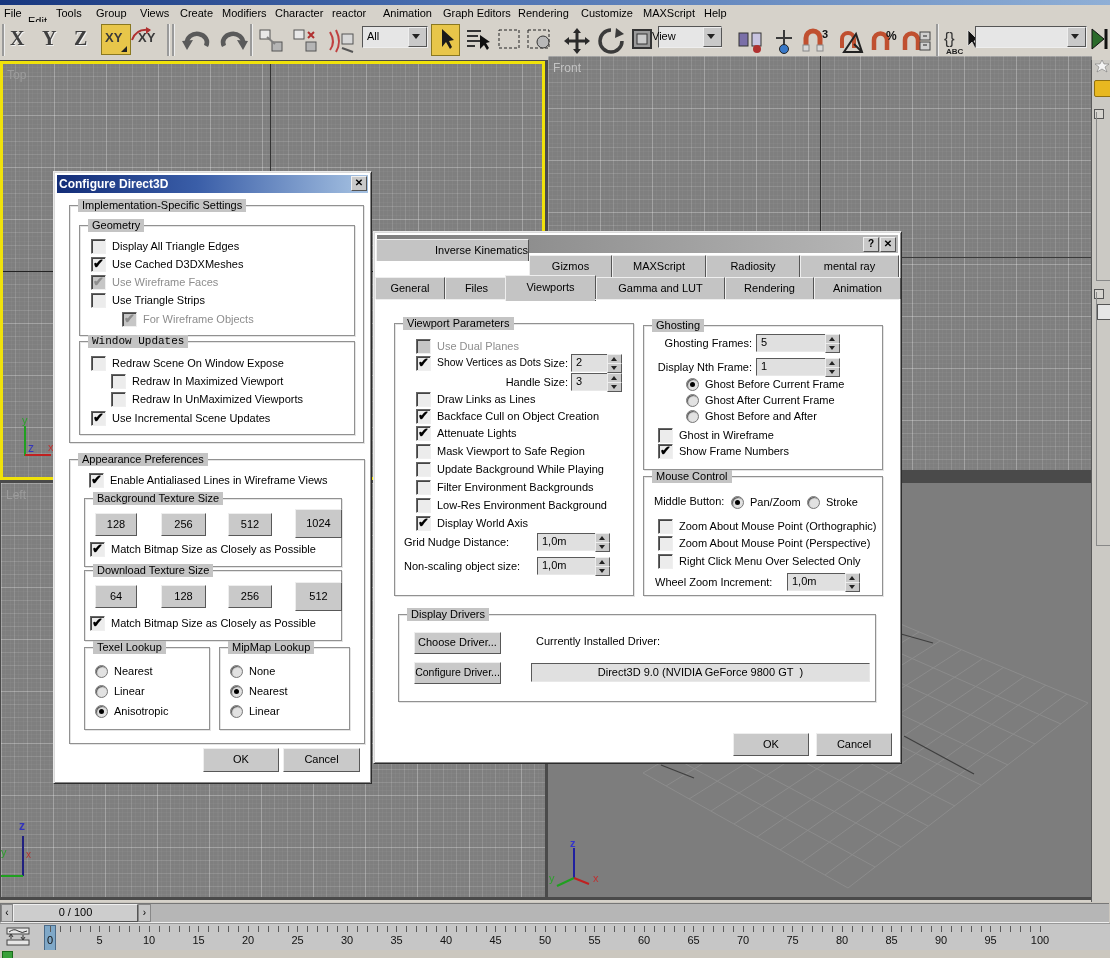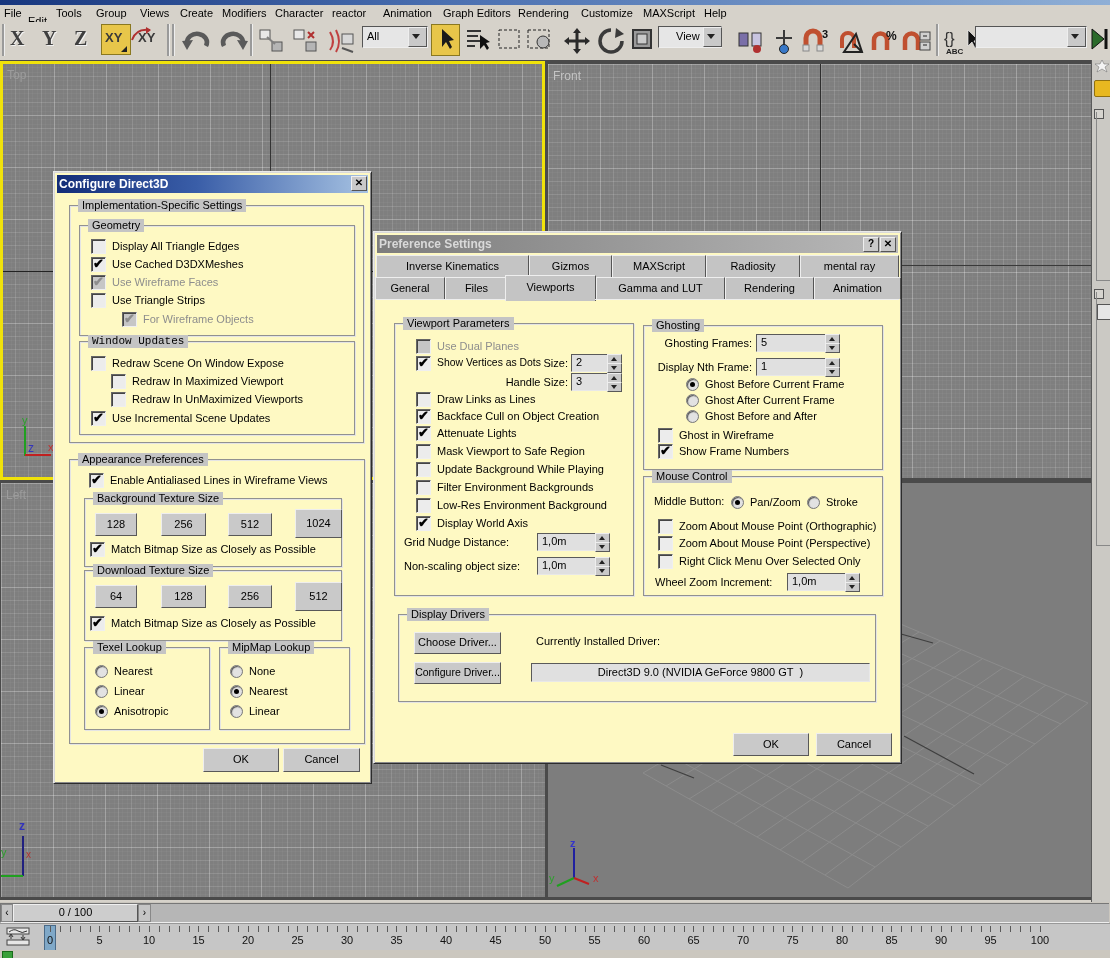--- a/index.html
+++ b/index.html
@@ -8,21 +8,21 @@
 .vp{position:absolute;background-color:#7f7f7f;
  background-image:
   repeating-linear-gradient(to right, rgba(255,255,255,0.17) 0 1px, transparent 1px 52px),
   repeating-linear-gradient(to bottom, rgba(255,255,255,0.17) 0 1px, transparent 1px 52px),
   repeating-linear-gradient(to right, rgba(255,255,255,0.10) 0 1px, transparent 1px 13px),
   repeating-linear-gradient(to bottom, rgba(255,255,255,0.10) 0 1px, transparent 1px 13px),
   repeating-linear-gradient(to right, rgba(255,255,255,0.03) 0 1px, transparent 1px 4.33px),
   repeating-linear-gradient(to bottom, rgba(255,255,255,0.03) 0 1px, transparent 1px 4.33px);}
 .vplabel{position:absolute;left:5px;top:5px;color:#a8a8a8;font-size:12px;}
 
-.dlg{position:absolute;background:#fef9c3;border-top:1px solid #e9e9e9;border-left:1px solid #e9e9e9;border-right:1px solid #2c2c2c;border-bottom:1px solid #2c2c2c;box-shadow:inset 1px 1px 0 #d9d9d9, inset -1px -1px 0 #8a8a8a;}
+.dlg{position:absolute;background:#ffffff;border-top:1px solid #e9e9e9;border-left:1px solid #e9e9e9;border-right:1px solid #2c2c2c;border-bottom:1px solid #2c2c2c;box-shadow:inset 1px 1px 0 #d9d9d9, inset -1px -1px 0 #8a8a8a;}
 .tbar{position:absolute;left:3px;right:3px;top:3px;height:18px;color:#fff;font-weight:bold;font-size:12px;line-height:18px;padding-left:2px;}
 .tbtn{position:absolute;width:14px;height:13px;background:#c9c9c9;border-top:1px solid #efefef;border-left:1px solid #efefef;border-right:1px solid #555;border-bottom:1px solid #555;text-align:center;line-height:12px;font-size:10px;font-weight:bold;color:#000;}
 .grp{position:absolute;border:1px solid #919191;box-shadow:1px 1px 0 #e4e4e4, inset 1px 1px 0 #e4e4e4;}
 .grp>.glabel{position:absolute;top:-7px;left:8px;background:#c4c4c4;padding:0 4px;line-height:13px;}
 .cb{position:absolute;}
 .cb .box{position:absolute;left:0;top:0;width:13px;height:13px;background:#ececec;border-top:1px solid #666;border-left:1px solid #666;border-right:1px solid #efefef;border-bottom:1px solid #efefef;box-shadow:inset 1px 1px 0 #444;}
 .cb .tick{position:absolute;left:2px;top:-1px;font-size:13px;font-weight:bold;color:#000;}
 .cb .lbl{position:absolute;left:21px;top:0px;line-height:14px;white-space:nowrap;}
 .cb.dis .lbl{color:#8d8d8d;}
 .cb.dis .box{background:#c6c6c6;}
@@ -126,21 +126,21 @@
     </svg>
 <svg class="abs" style="left:596px;top:4px;" width="30" height="30">
       <path d="M15 4 A 11 11 0 1 0 26 15" stroke="#3a3a3a" stroke-width="3.5" fill="none"></path>
       <path d="M20 2 L28 8 L19 12 Z" fill="#3a3a3a"></path>
     </svg>
 <svg class="abs" style="left:630px;top:5px;" width="26" height="26">
       <rect x="3" y="3" width="18" height="18" fill="#9a9a9a" stroke="#333" stroke-width="2"></rect>
       <rect x="7" y="7" width="10" height="10" fill="#c9c9c9" stroke="#333"></rect>
     </svg>
 <div class="abs" style="left:658px;top:4px;width:62px;height:20px;background:#e6e6e6;border-top:1px solid #555;border-left:1px solid #555;border-right:1px solid #eee;border-bottom:1px solid #eee;"></div>
-<span class="abs" style="left:676px;top:8px;">View</span>
+<span class="abs" style="left:652px;top:8px;">View</span>
 <div class="abs" style="left:703px;top:5px;width:17px;height:18px;background:#c9c9c9;border-top:1px solid #eee;border-left:1px solid #eee;border-right:1px solid #555;border-bottom:1px solid #555;"></div>
 <div class="abs" style="left:707px;top:12px;width:0;height:0;border-left:4px solid transparent;border-right:4px solid transparent;border-top:5px solid #222;"></div>
 <svg class="abs" style="left:736px;top:5px;" width="30" height="28">
       <rect x="3" y="6" width="9" height="13" fill="#7a6fa8" stroke="#333"></rect>
       <rect x="16" y="6" width="9" height="13" fill="#c8c4e0" stroke="#333"></rect>
       <circle cx="21" cy="22" r="4" fill="#b03030"></circle>
     </svg>
 <svg class="abs" style="left:770px;top:5px;" width="28" height="28">
       <path d="M14 3 v16 M6 11 h16" stroke="#3a3a3a" stroke-width="2"></path>
       <circle cx="14" cy="22" r="4.5" fill="#3878c8" stroke="#222"></circle>
@@ -187,21 +187,21 @@
   <div class="abs" style="left:268px;top:0;width:1px;height:415px;background:#333333;"></div>
   <div class="abs" style="left:0;top:208px;width:541px;height:1px;background:#222222;"></div>
   <svg class="abs" style="left:10px;top:352px;" width="46" height="50">
     <line x1="13" y1="41" x2="13" y2="11" stroke="#1fa01f" stroke-width="2"></line>
     <line x1="13" y1="40" x2="39" y2="40" stroke="#c02020" stroke-width="2"></line>
     <text x="10" y="9" fill="#2aa02a" font-size="11">y</text>
     <text x="16" y="37" fill="#3333bb" font-size="12">z</text>
     <text x="36" y="36" fill="#c03030" font-size="11">x</text>
   </svg>
 </div>
-<div id="vp-front" class="vp" style="left:548px;top:64px;width:544px;height:414px;">
+<div id="vp-front" class="vp" style="left:548px;top:56px;width:544px;height:414px;">
   <div class="vplabel" style="color:#c4c4c4;">Front</div>
   <div class="abs" style="left:272px;top:0;width:1px;height:414px;background:#2e2e2e;"></div>
   <div class="abs" style="left:0;top:201px;width:544px;height:1px;background:#3a3a3a;"></div>
 </div>
 <div id="vp-left" class="vp" style="left:1px;top:483px;width:544px;height:414px;">
   <div class="vplabel" style="color:#9c9c9c;">Left</div>
   <svg class="abs" style="left:0px;top:335px;" width="50" height="65">
     <line x1="22" y1="58" x2="22" y2="18" stroke="#202080" stroke-width="2"></line>
     <line x1="22" y1="58" x2="0" y2="58" stroke="#1fa01f" stroke-width="2"></line>
     <text x="18" y="12" fill="#3333bb" font-size="12" font-weight="bold">z</text>
@@ -303,21 +303,21 @@
 </div>
 <div id="statusrow" class="abs" style="left:0;top:950px;width:1110px;height:8px;background:#cbc7bf;">
   <div class="abs" style="left:2px;top:1px;width:9px;height:7px;background:#3aa03a;border:1px solid #1a6a1a;"></div>
 </div>
 
 <div id="prefdlg" class="dlg" style="left:373px;top:231px;width:527px;height:531px;font-size:11px;">
 <div class="tbar" style="background:linear-gradient(to right,#7d7d7d,#b9b9b9);color:#d9d9d9;">Preference Settings</div>
 <div class="tbtn" style="right:22px;top:5px;">?</div>
 <div class="tbtn" style="right:5px;top:5px;">✕</div>
 
-<div class="tab" style="left:2px;top:23px;width:151px;">Inverse Kinematics</div>
+<div class="tab" style="left:2px;top:7px;width:151px;text-align:right;">Inverse Kinematics</div>
 <div class="tab" style="left:155px;top:23px;width:81px;">Gizmos</div>
 <div class="tab" style="left:238px;top:23px;width:92px;">MAXScript</div>
 <div class="tab" style="left:332px;top:23px;width:92px;">Radiosity</div>
 <div class="tab" style="left:426px;top:23px;width:97px;">mental ray</div>
 
 <div class="tab" style="left:1px;top:45px;width:68px;">General</div>
 <div class="tab" style="left:71px;top:45px;width:61px;">Files</div>
 <div class="tab" style="left:222px;top:45px;width:127px;">Gamma and LUT</div>
 <div class="tab" style="left:351px;top:45px;width:87px;">Rendering</div>
 <div class="tab" style="left:440px;top:45px;width:85px;">Animation</div>

